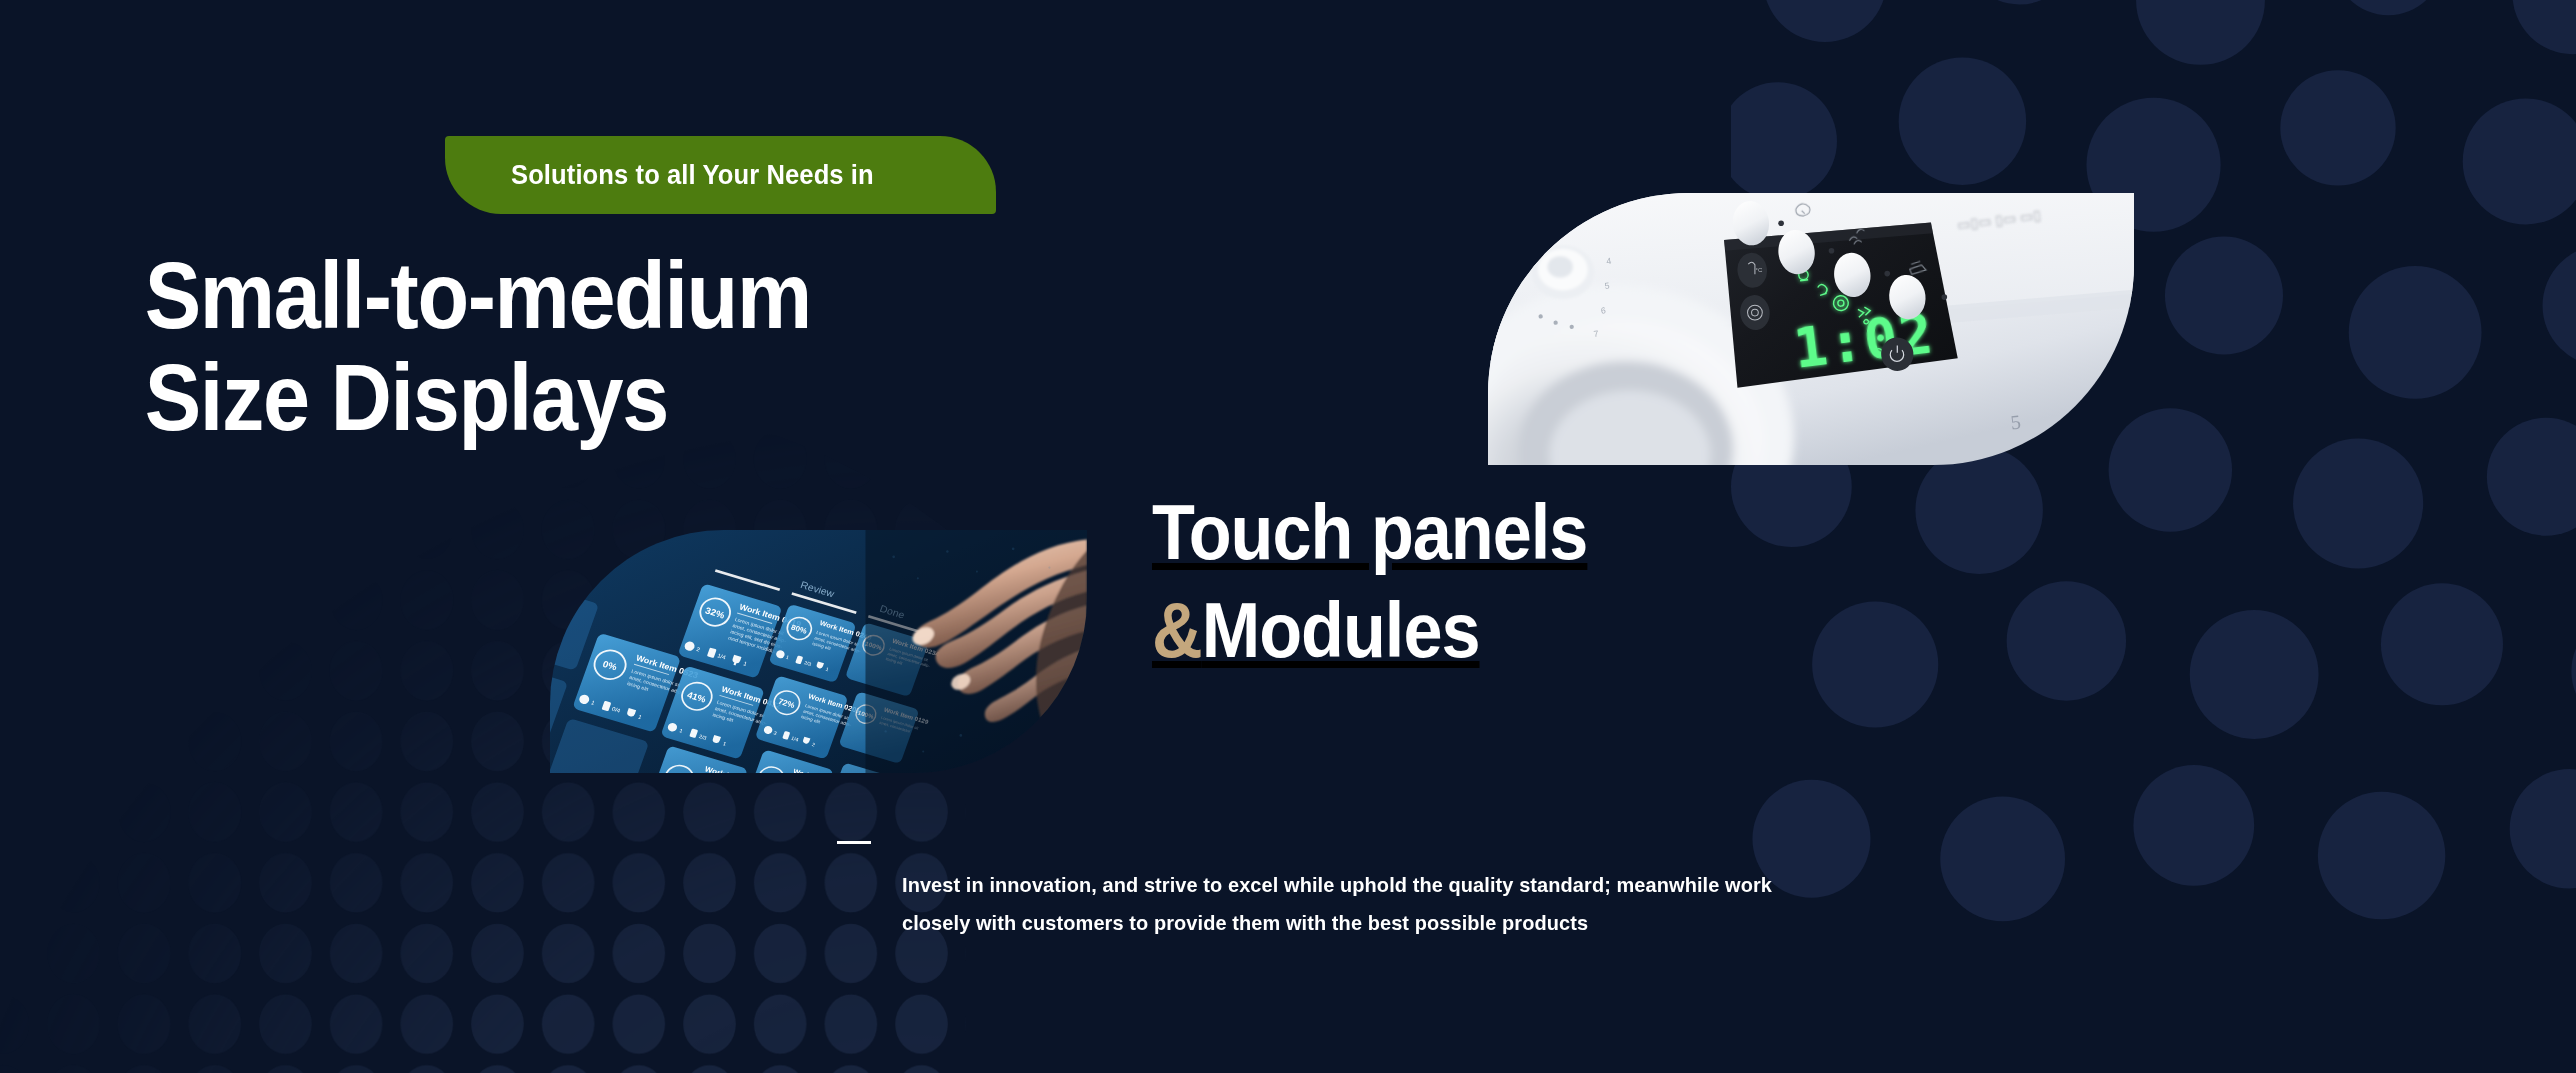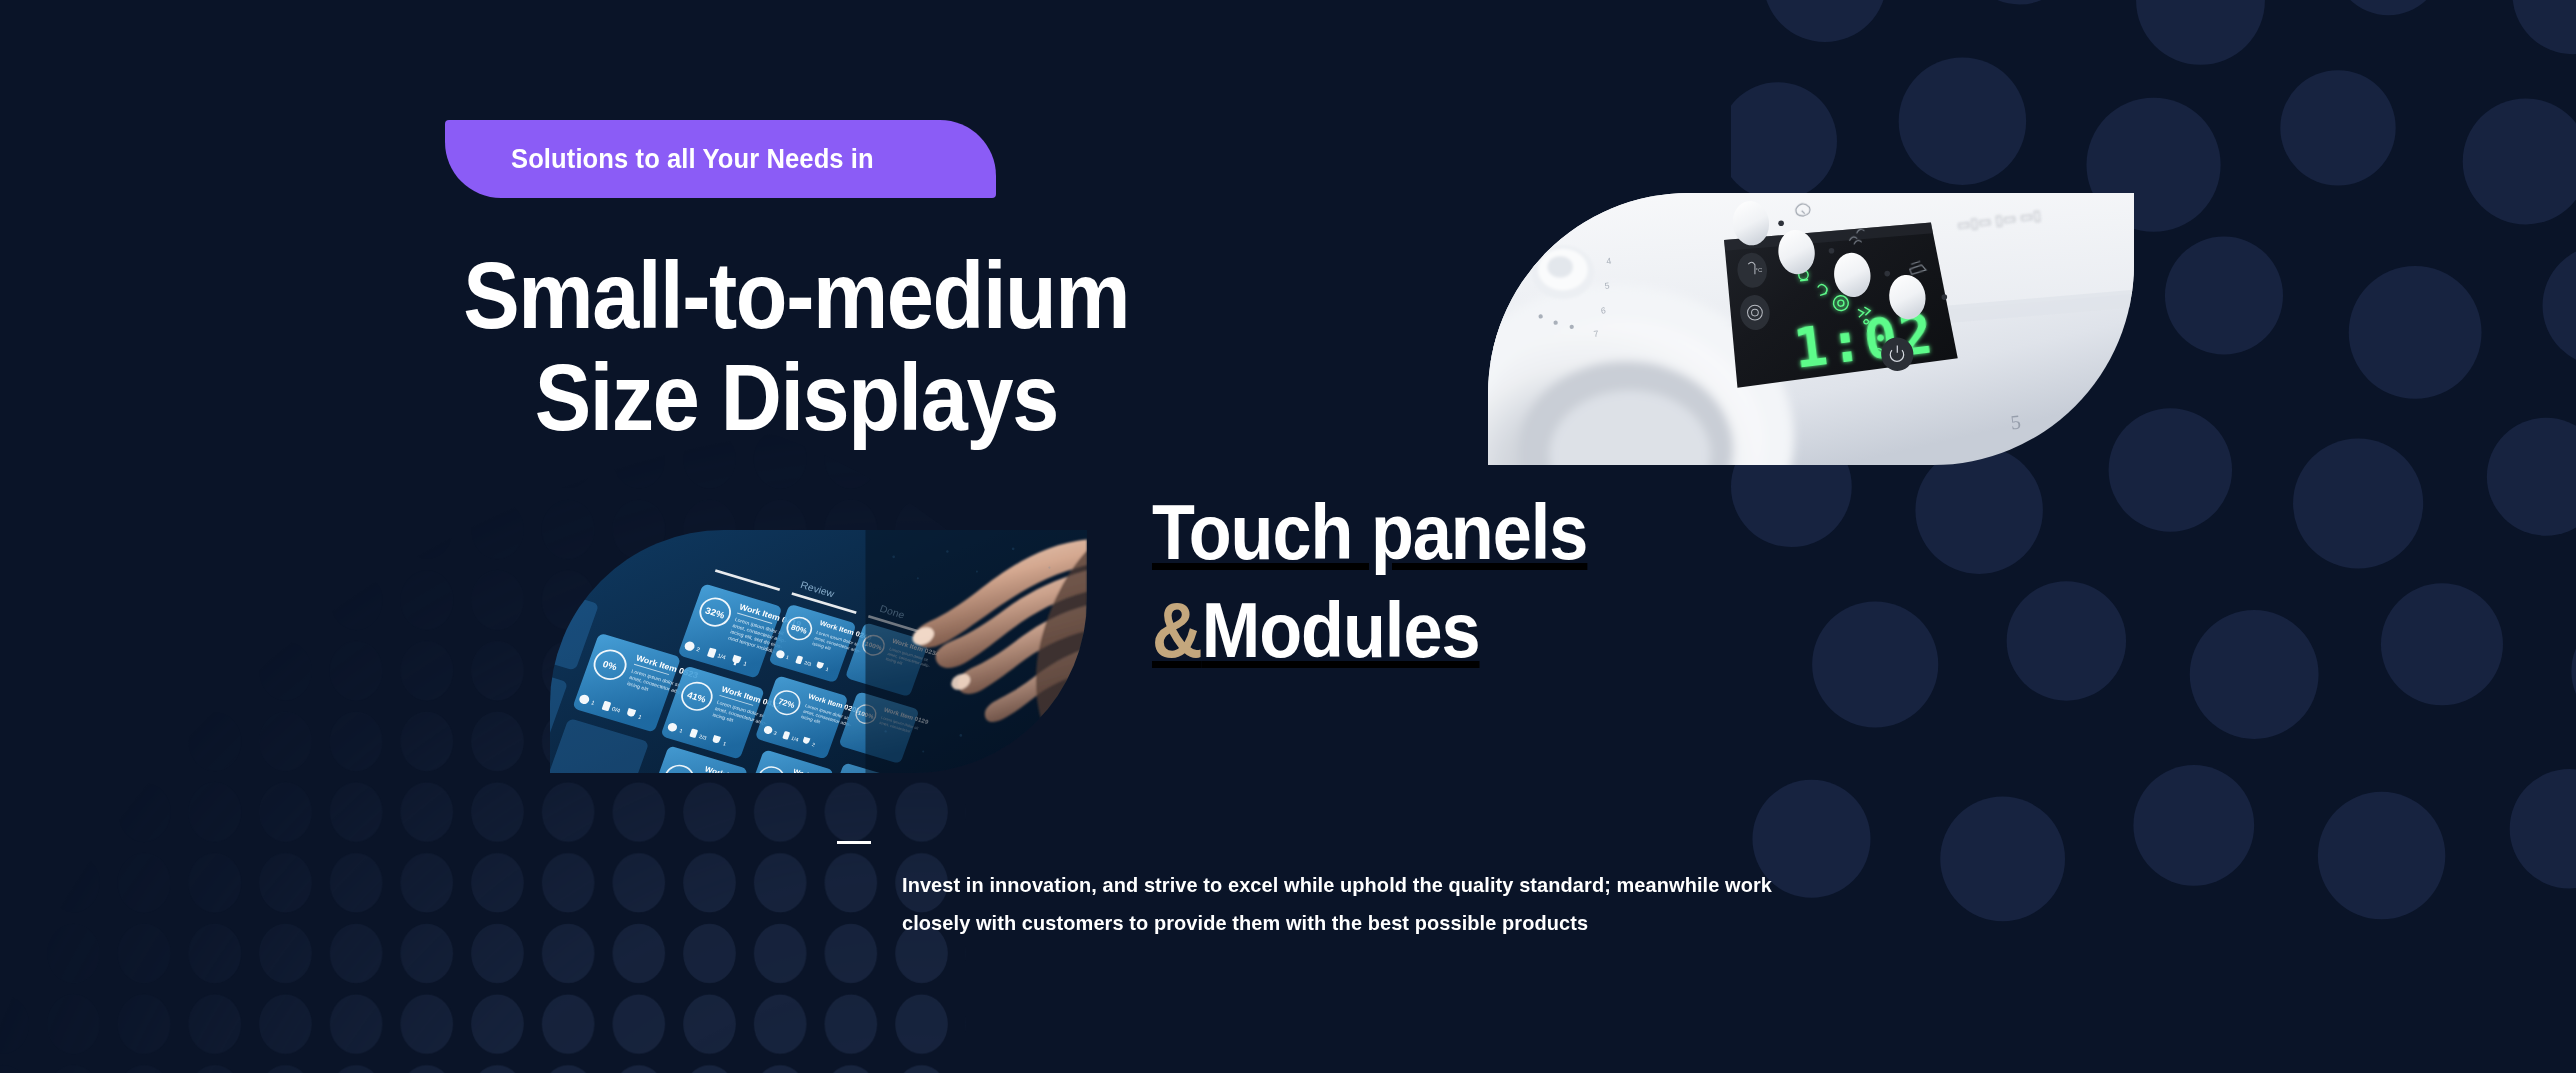--- a/index.html
+++ b/index.html
@@ -34,24 +34,24 @@
   .bg-dots-left {
     position: absolute;
     left: -174px; bottom: -349px;
     width: 1140px; height: 1140px;
   }
 
   
   .badge {
     position: absolute;
     left: 445px;
-    top: 120px;
+    top: 136px;
     width: 551px;
     height: 78px;
-    background: #8b5cf6;
+    background: #4d7c0f;
     border-radius: 4px 56px 4px 56px;
     display: flex;
     align-items: center;
     padding-left: 66px;
     z-index: 6;
   }
   .badge-text {
     color: #ffffff;
     font-size: 27.5px;
     font-weight: 700;
@@ -60,21 +60,21 @@
     transform: scaleX(0.93);
     transform-origin: left center;
   }
 
   
   .headline {
     position: absolute;
     left: 0;
     top: 245px;
     width: 1449px;
-    text-align: center;
+    text-align: left;
     padding-right: 1.3px;
     z-index: 5;
   }
   .headline-line {
     display: block;
     color: #ffffff;
     font-size: 94px;
     line-height: 102px;
     font-weight: 700;
     letter-spacing: -1.5px;

